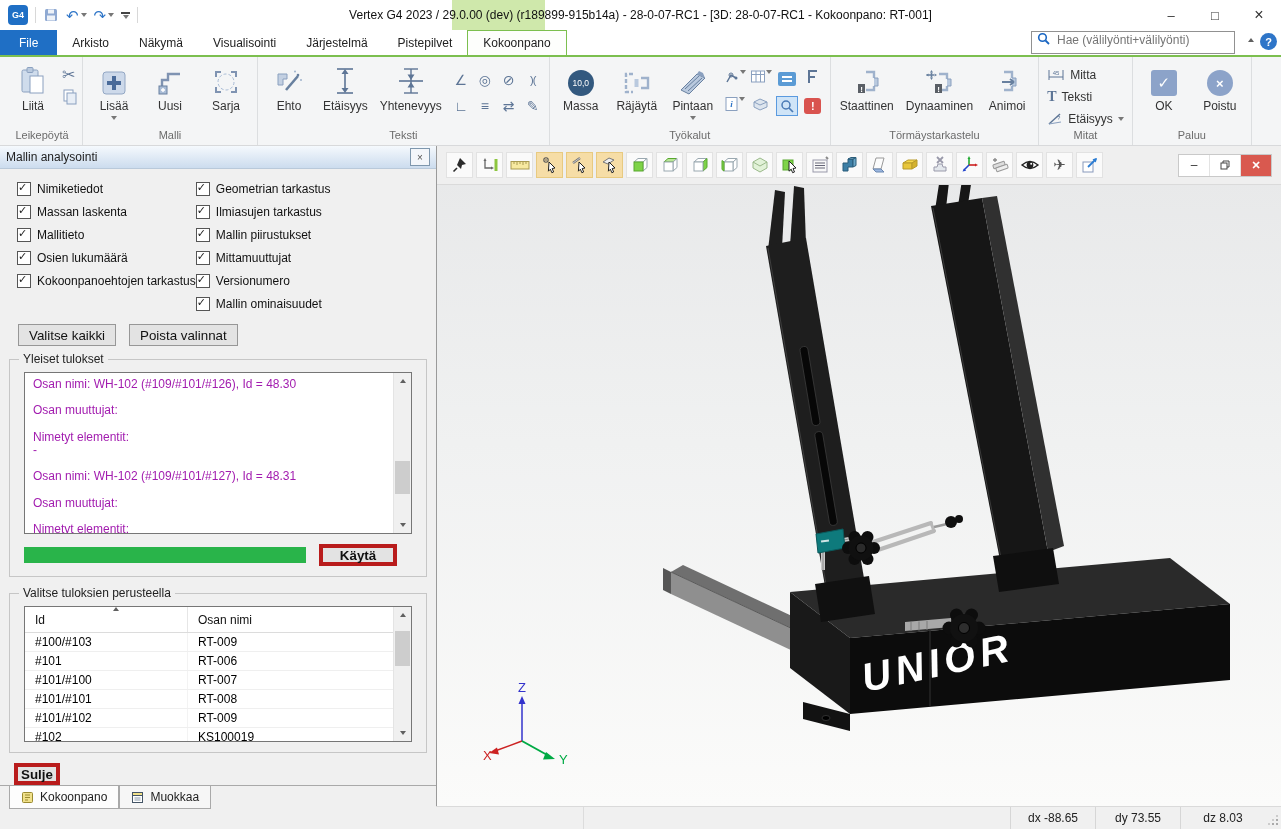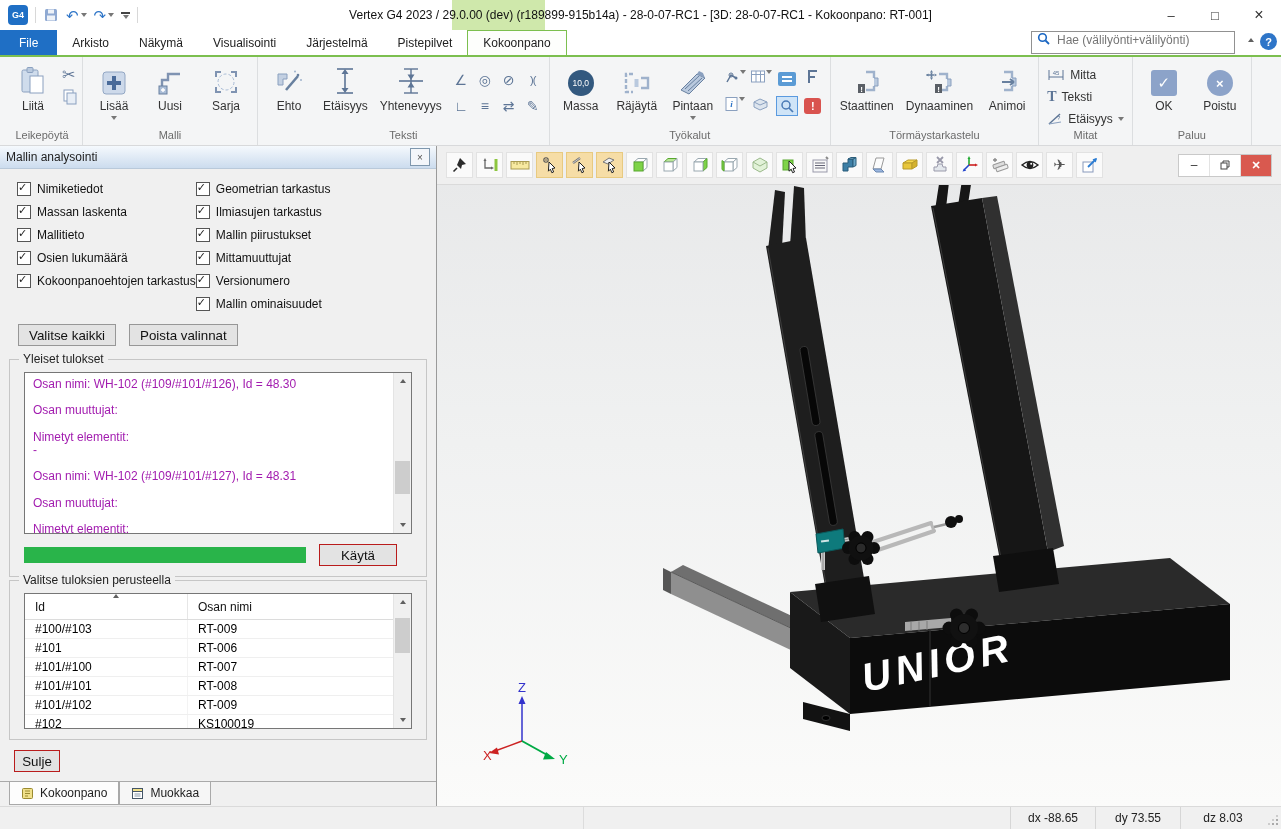--- a/index.html
+++ b/index.html
@@ -58,21 +58,21 @@
   .phead{height:22px;background:linear-gradient(#f5f9fd,#ccdcee);border-bottom:1px solid #b9c9da;display:flex;align-items:center;padding:0 6px;color:#222;flex:none;}
   .pclose{margin-left:auto;width:18px;height:16px;border:1px solid #7e97ad;background:#f3f6fa;display:flex;align-items:center;justify-content:center;font-size:10px;color:#555;}
   .checks{display:flex;padding:13px 0 2px 17px;flex:none;}
   .ccol{display:flex;flex-direction:column;gap:9px;}
   .ccol.l{width:231px;}
   .citem{display:flex;align-items:center;gap:6px;color:#111;height:14px;}
   .cb{width:12px;height:12px;border:1px solid #555;background:#fff;flex:none;position:relative;}
   .cb.on::before{content:"✓";position:absolute;left:0px;top:-2px;font-size:11px;color:#222;}
   .btnrow{display:flex;gap:13px;padding:11px 0 0 18px;flex:none;}
   .wbtn{height:22px;padding:0 10px;background:#e3e3e3;border:1px solid #979797;color:#111;display:flex;align-items:center;justify-content:center;box-sizing:border-box;}
-  .wbtn.def{border:1px solid #b91c1c;}
+  .wbtn.def{border:4px solid #b91c1c;font-weight:bold;}
   .groupbox{border:1px solid #c6c6c6;margin:13px 9px 0;position:relative;padding:12px 14px 10px;flex:none;}
   .legend{position:absolute;top:-8px;left:9px;background:#f0f0f0;padding:0 4px;color:#222;}
   .resbox{border:1px solid #767676;background:#fff;height:160px;display:flex;overflow:hidden;}
   .reslines{flex:1;padding:5px 2px 0 8px;overflow:hidden;}
   .resline{min-height:13.2px;line-height:13.2px;color:#a21caf;white-space:nowrap;}
   .vscroll{width:17px;background:#f0f0f0;border-left:1px solid #e4e4e4;display:flex;flex-direction:column;flex:none;}
   .sarr{height:16px;display:flex;align-items:center;justify-content:center;}
   .strack{flex:1;position:relative;}
   .sthumb{position:absolute;left:1px;right:1px;background:#cdcdcd;}
   .progrow{display:flex;align-items:center;margin-top:10px;gap:13px;}
@@ -540,21 +540,21 @@
           </div>
         </div>
         <div class="progrow">
           <div class="progress">
               <div class="pfill" style="width: 100%;"></div>
             </div>
           <button class="wbtn def" style="width:78px;">Käytä</button>
         </div>
       </div>
 
-      <div class="groupbox" style="margin-top:3px;">
+      <div class="groupbox" style="margin-top:16px;">
         <span class="legend">Valitse tuloksien perusteella</span>
         <div class="tablebox">
           <div class="tbody">
             <div class="thead">
               <span class="tc1">Id</span>
               <span class="tc2">Osan nimi</span>
               <span class="sortcaret tri-up"></span>
             </div>
             <div class="trow">
                 <span class="tc1">#100/#103</span>

